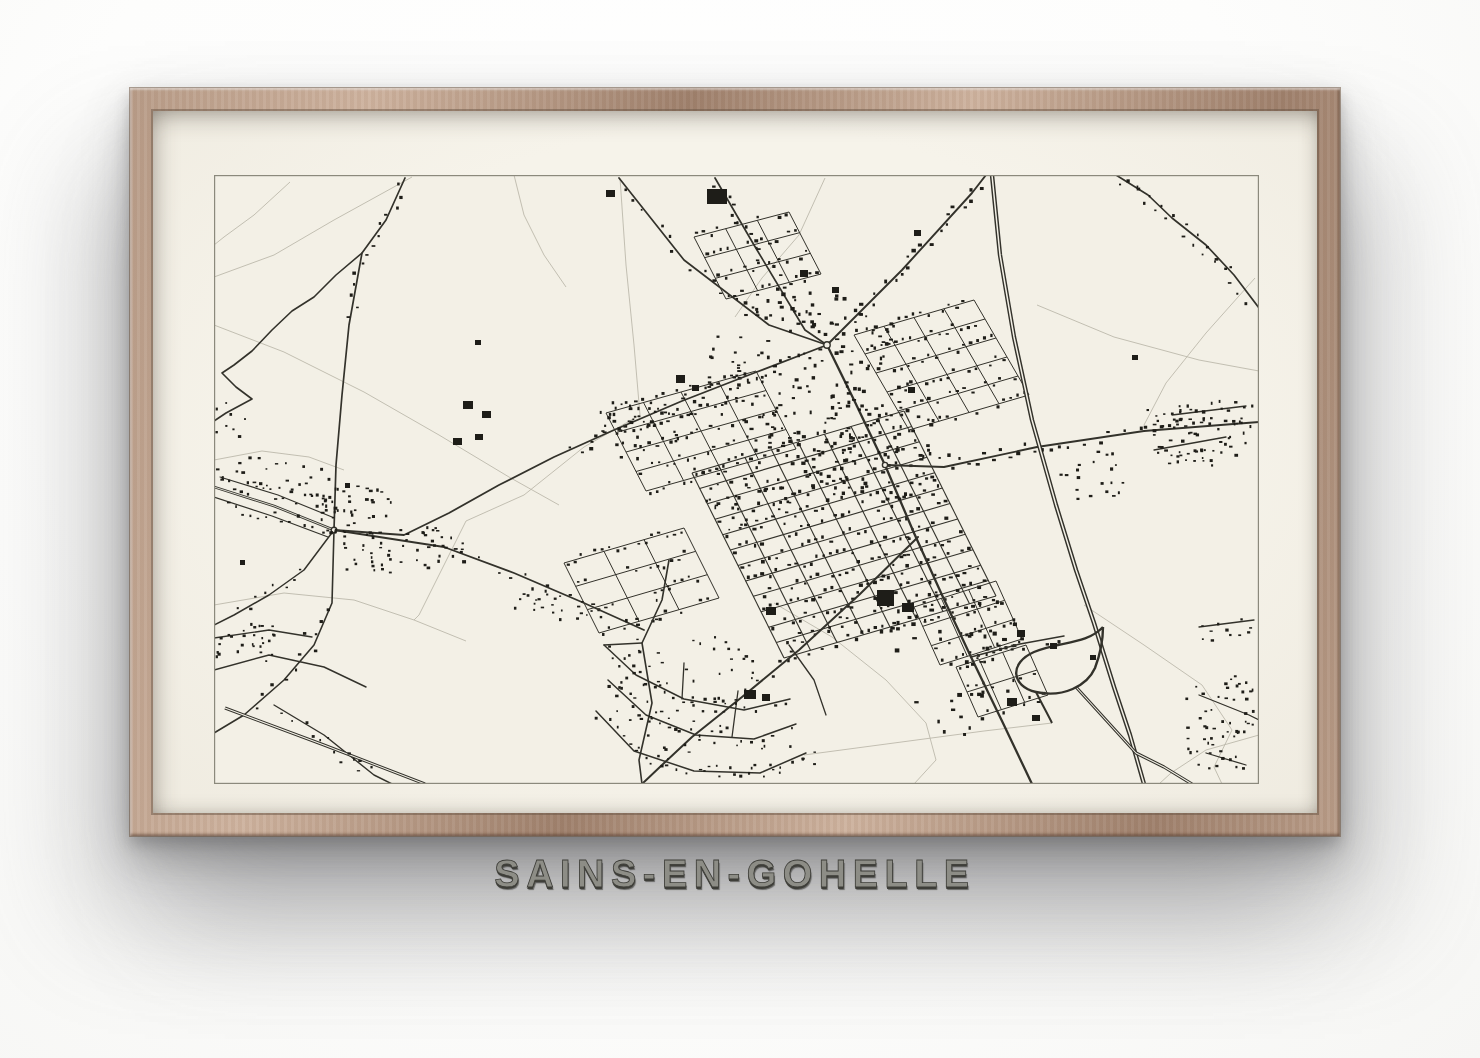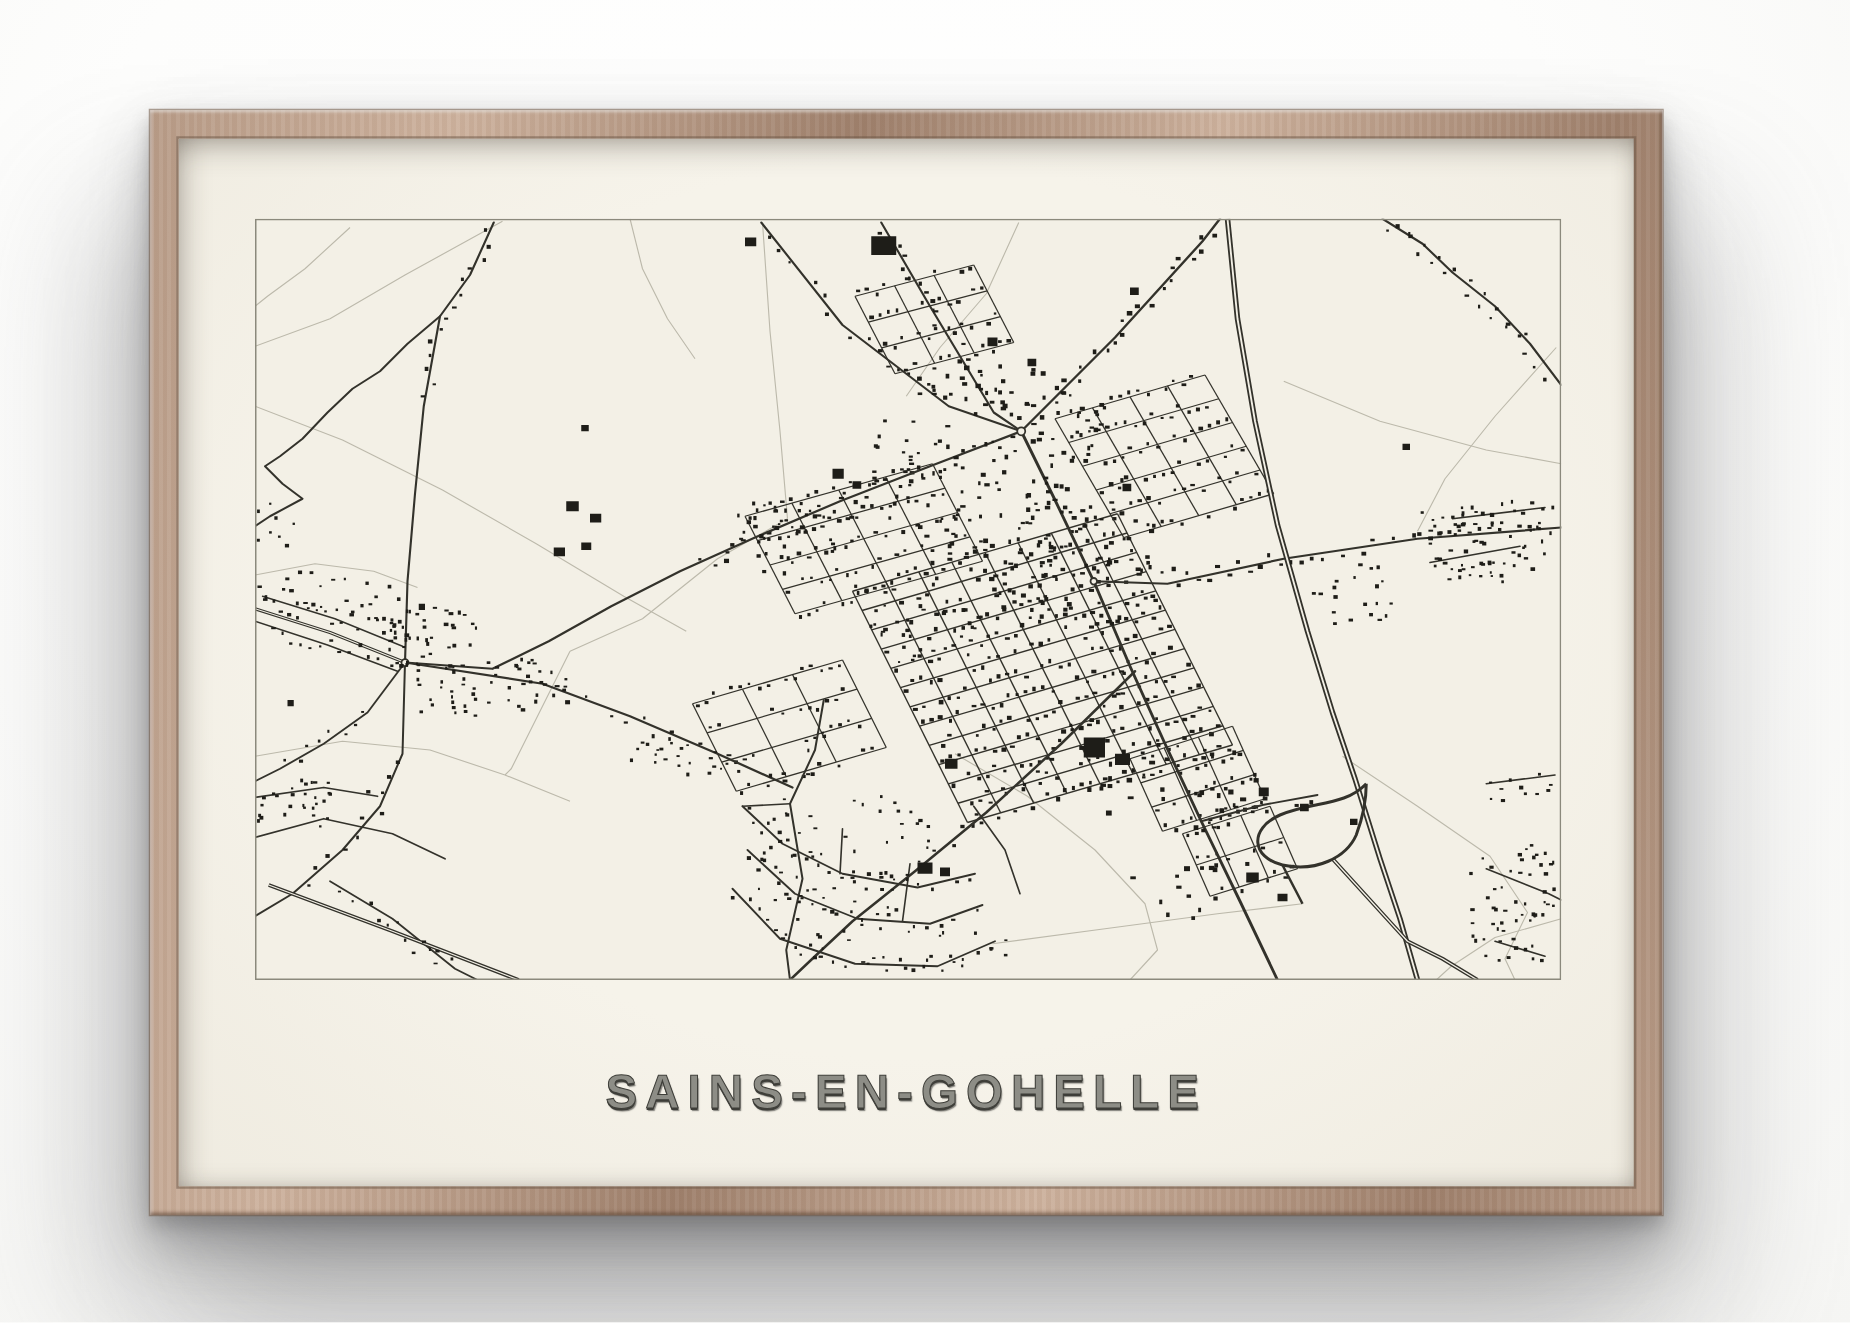--- a/index.html
+++ b/index.html
@@ -3,21 +3,21 @@
 <meta charset="utf-8">
 <style>
   :root{
     --wall:#fdfdfc; --frame:#b89c88; --frameLight:#cdb29e; --frameDark:#9e806c;
     --frameEdge:#8a6e5b; --paper:#f3f0e6; --titleFill:#8d8d86; --titleShadow:#3e3e39;
   }
   html,body{margin:0;padding:0;background:var(--wall);}
   .scene{position:relative;width:1480px;height:1058px;overflow:hidden;
     background:radial-gradient(ellipse at 45% 30%, #ffffff 0%, var(--wall) 55%, #f6f6f4 100%);}
   .frame{
-    position:absolute;left:120px;top:88px;width:1210px;height:884px;box-sizing:border-box;padding:23px;
+    position:absolute;left:130px;top:88px;width:1210px;height:748px;box-sizing:border-box;padding:23px;
     background:
       repeating-linear-gradient(90deg, rgba(255,255,255,0.05) 0 3px, rgba(120,85,60,0.05) 3px 7px),
       linear-gradient(100deg, var(--frame) 0%, var(--frameLight) 18%, var(--frameDark) 42%, var(--frameLight) 63%, var(--frameDark) 86%, var(--frame) 100%);
     box-shadow:
       0 0 0 1px rgba(110,85,65,0.55),
       inset 0 2px 2px rgba(255,255,255,0.45),
       inset 0 -2px 3px rgba(70,45,30,0.45),
       inset 2px 0 2px rgba(255,255,255,0.3),
       inset -2px 0 3px rgba(70,45,30,0.35),
       0 22px 40px rgba(70,70,72,0.35),

